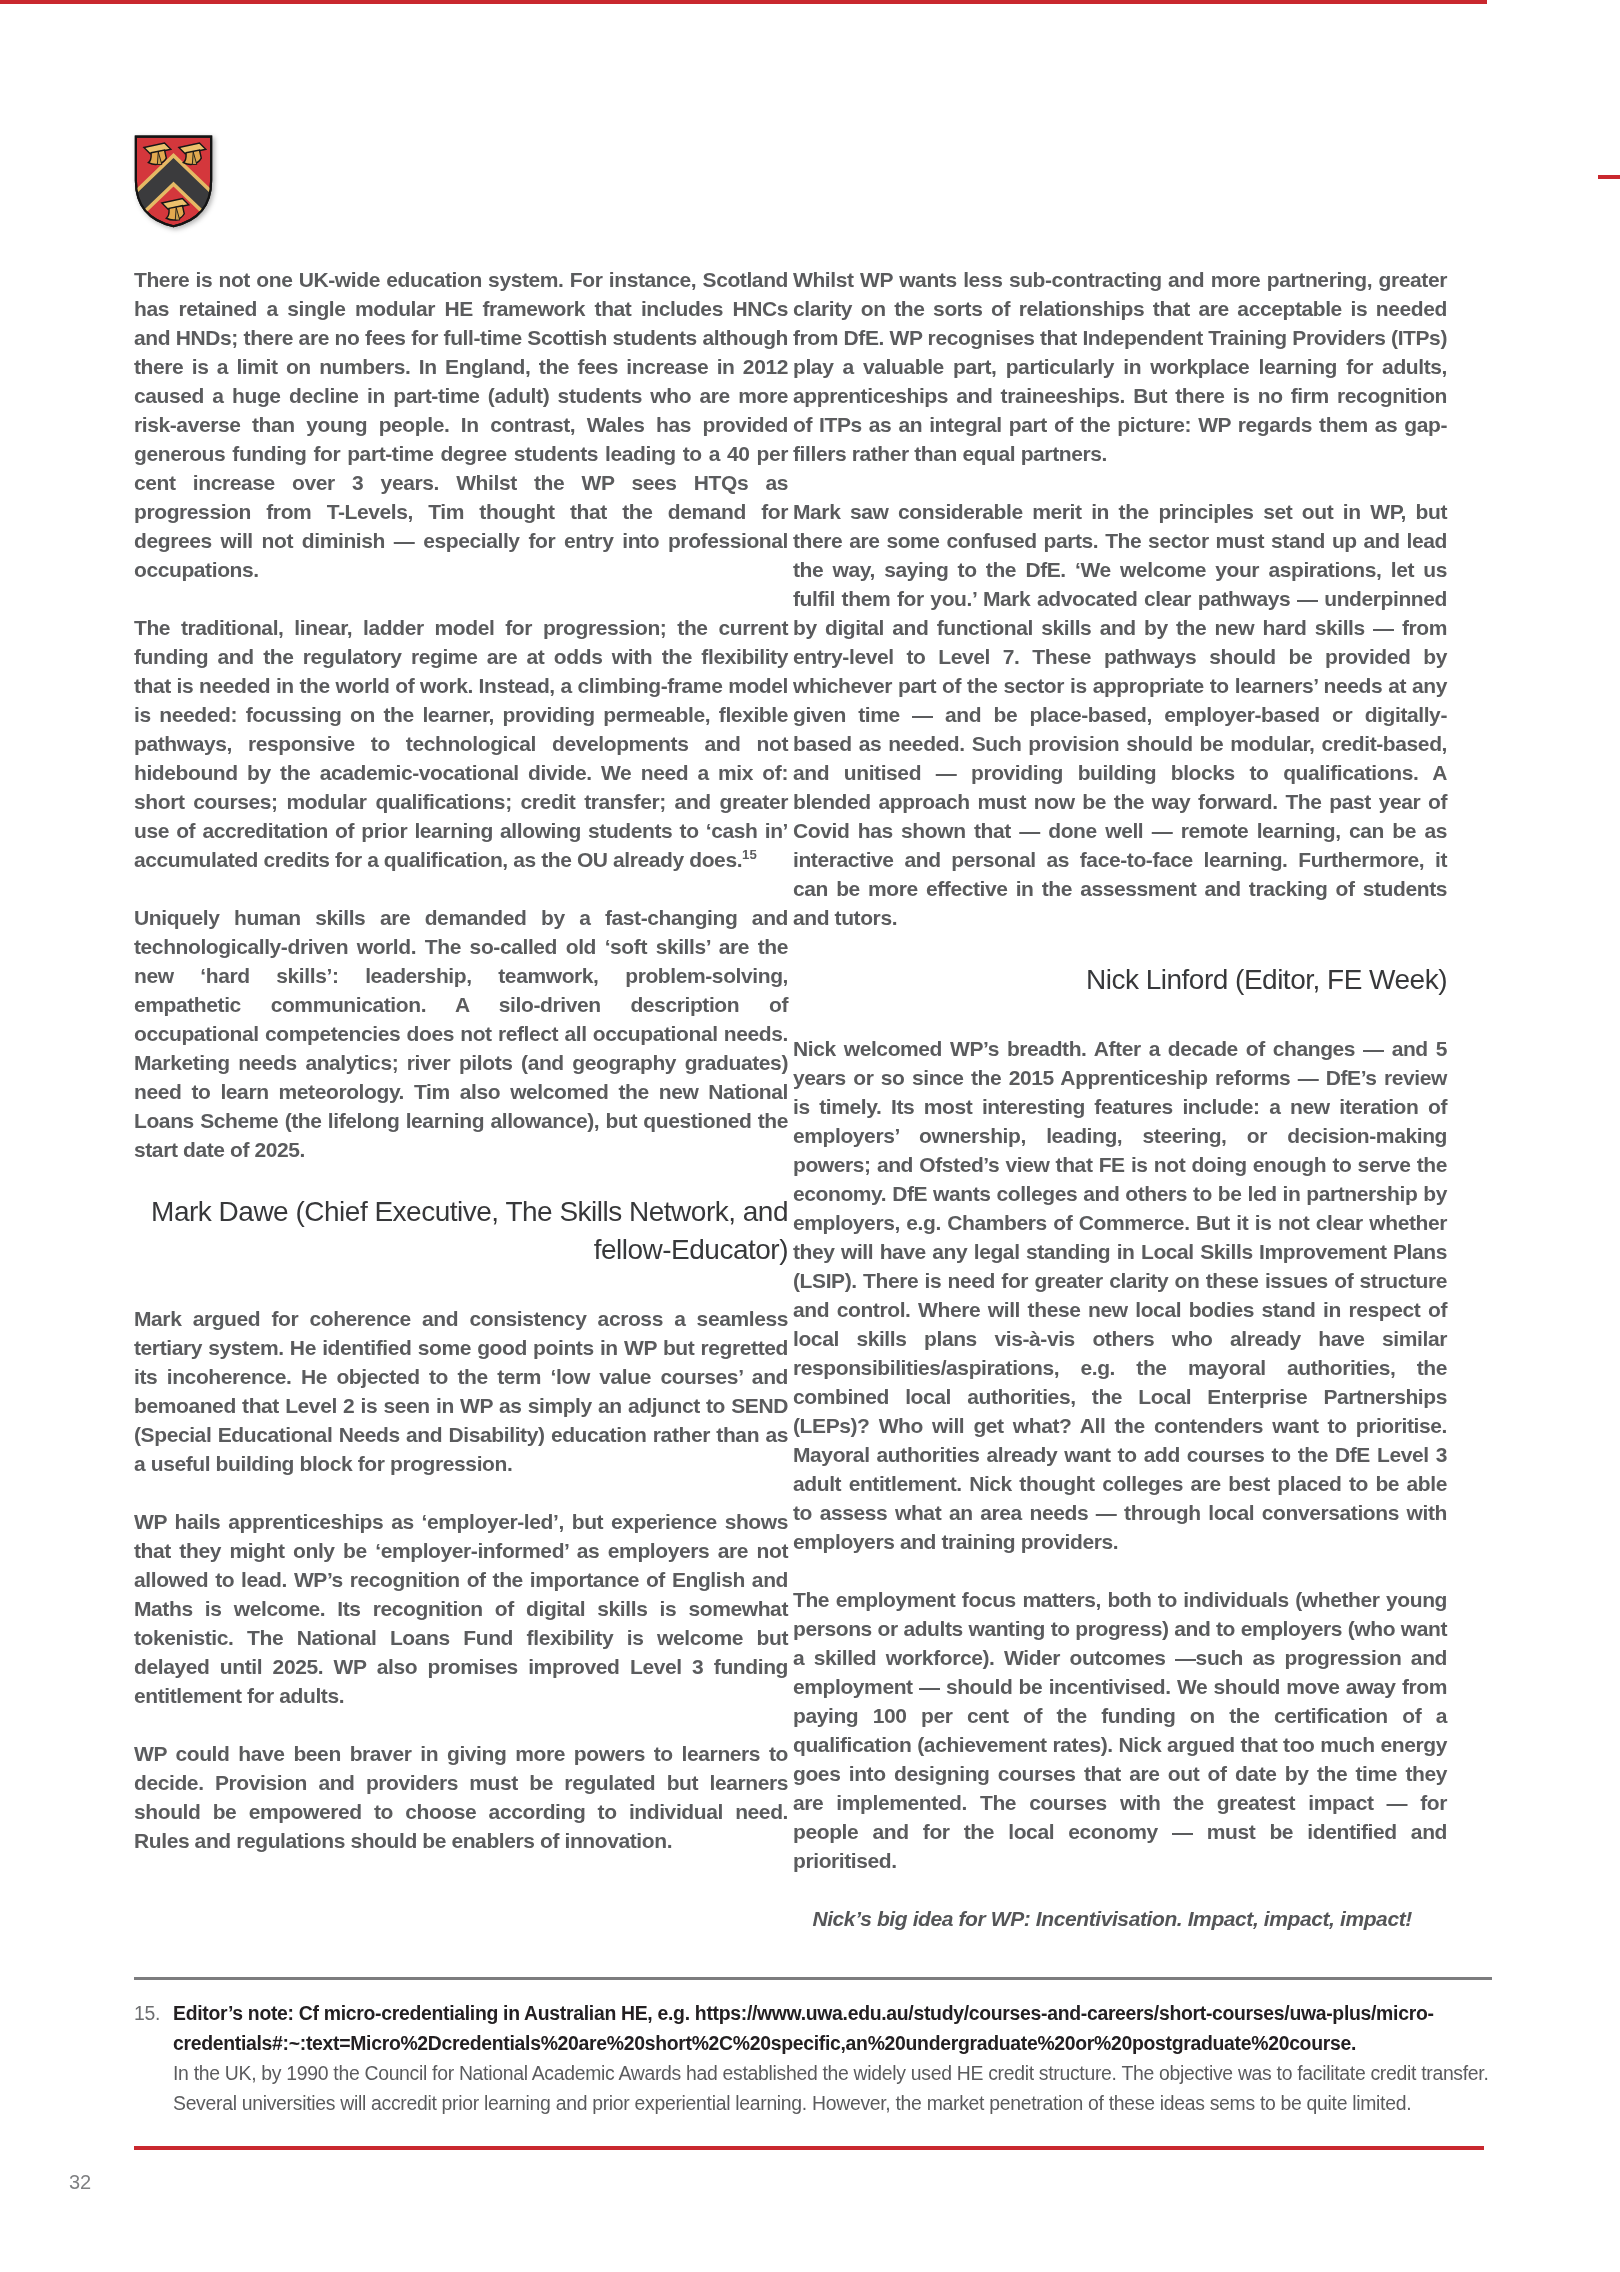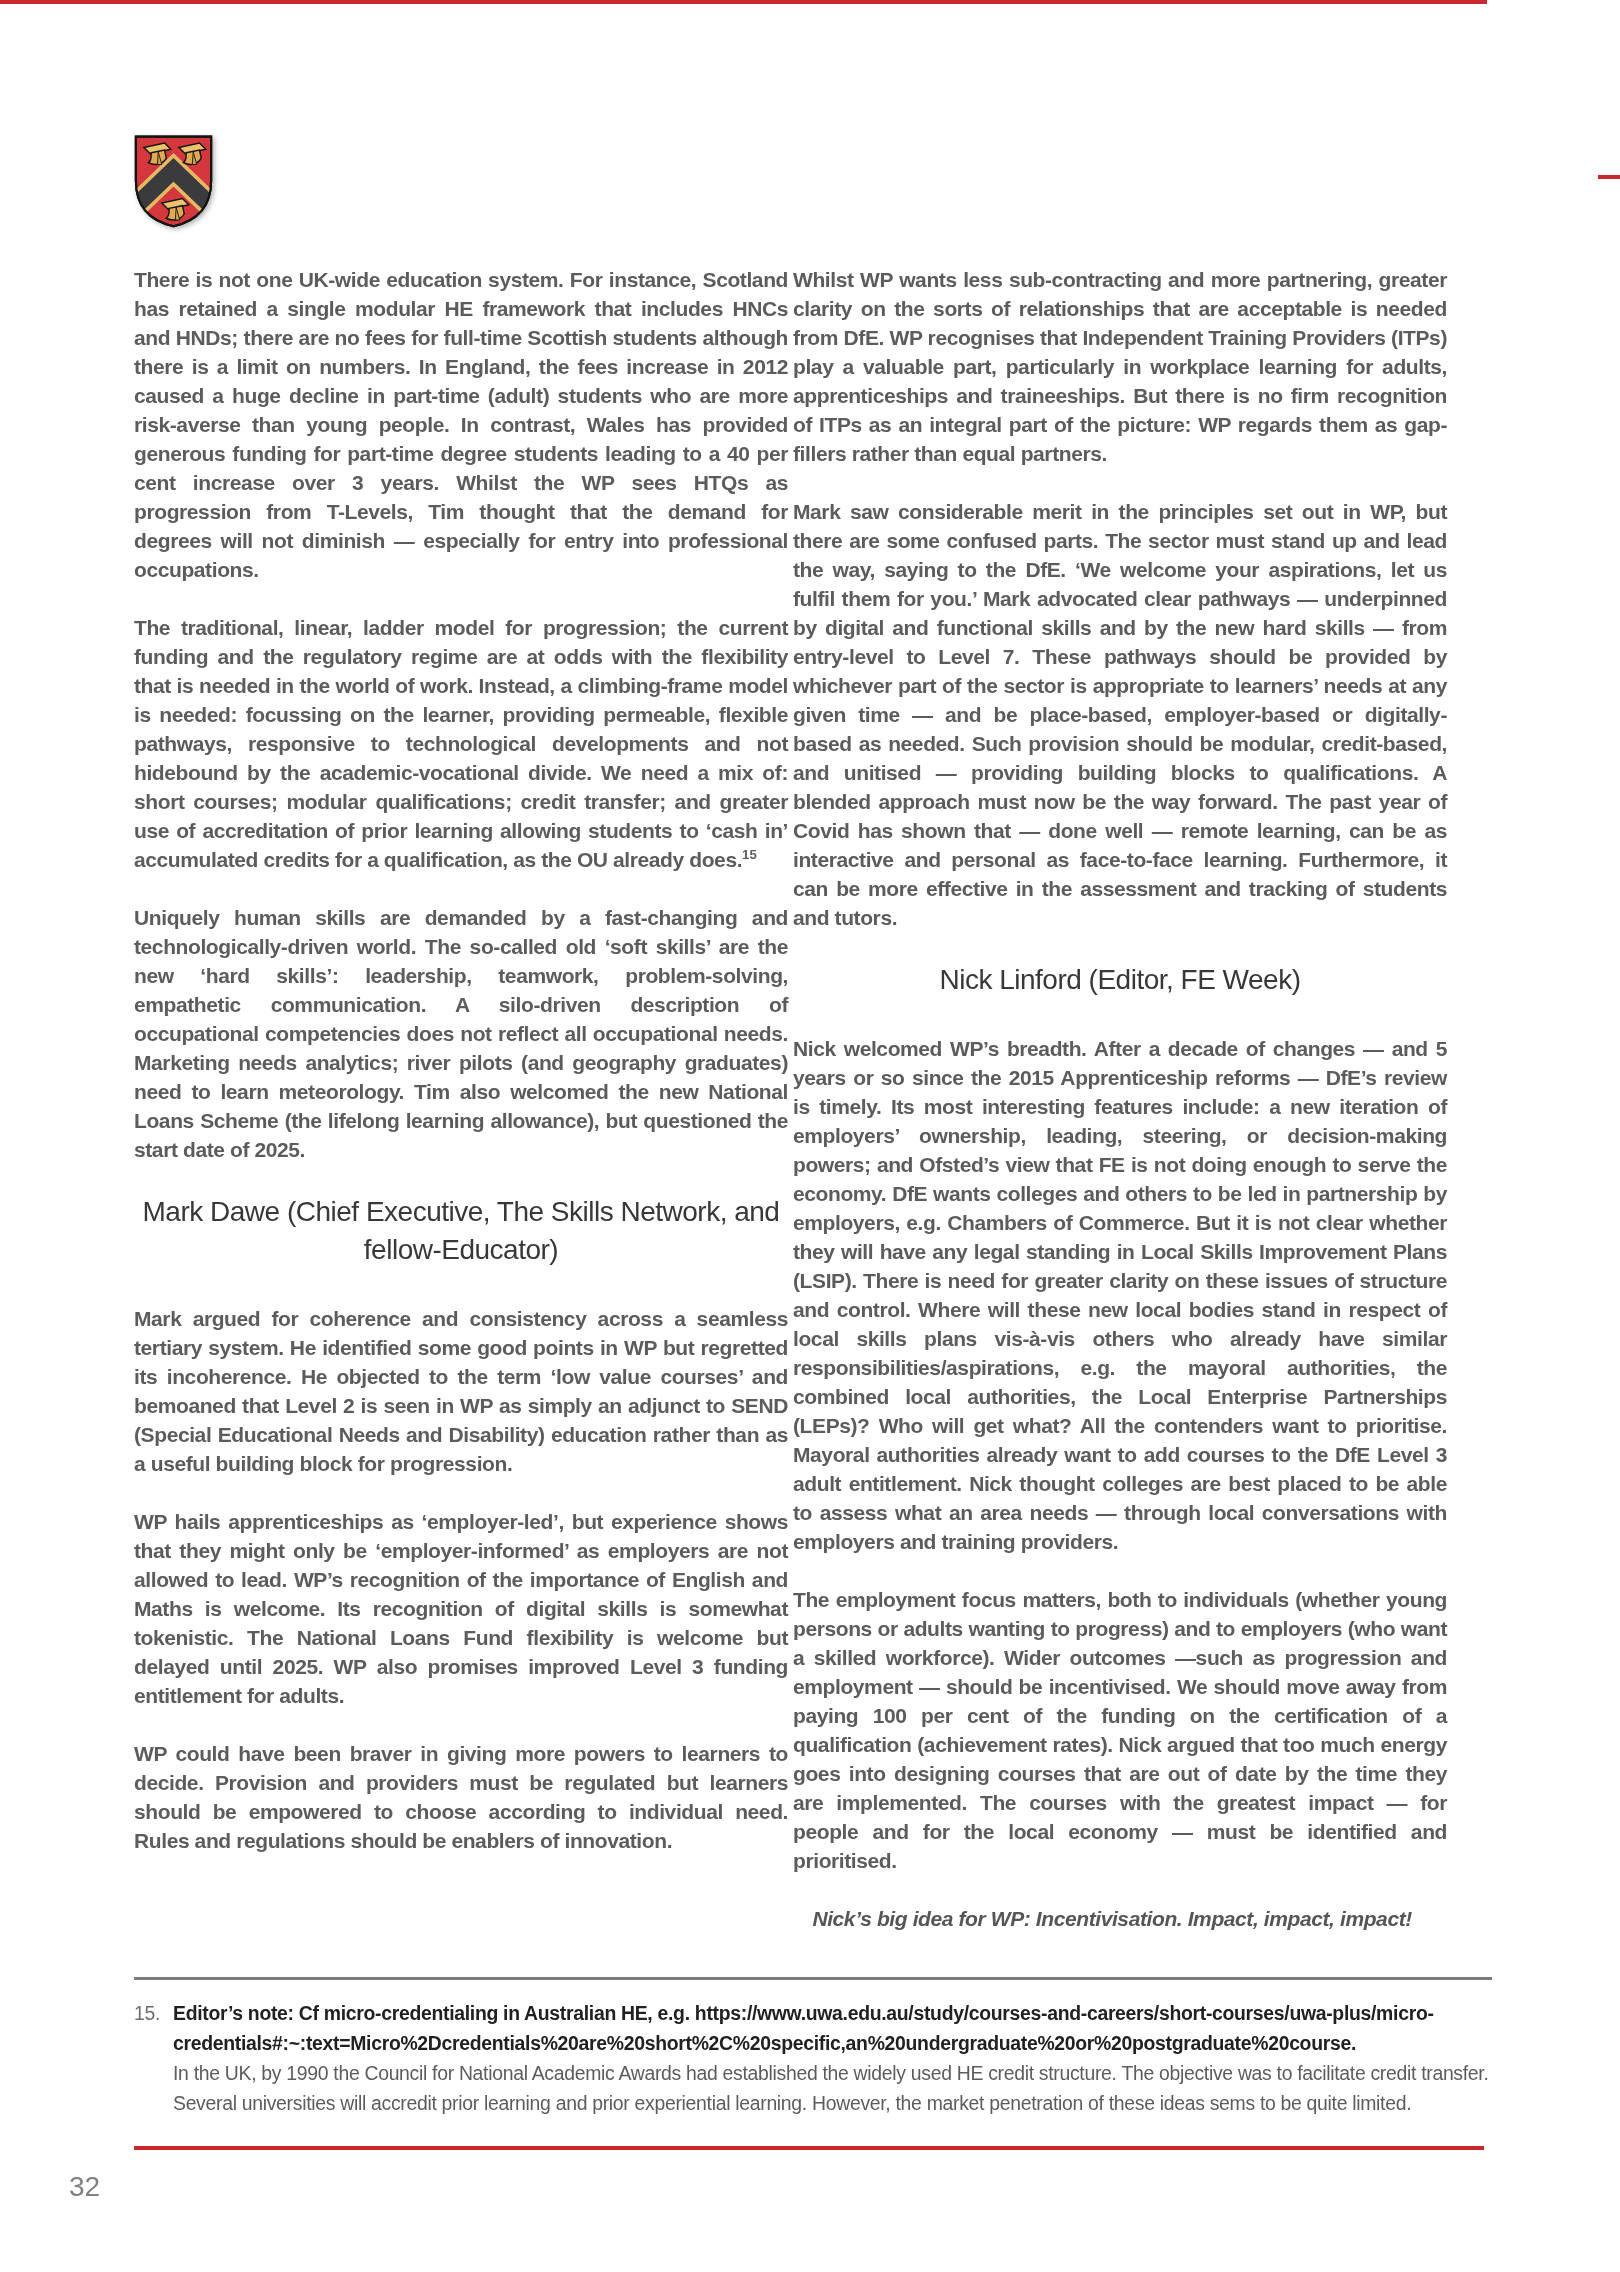--- a/index.html
+++ b/index.html
@@ -51,38 +51,38 @@
   .verdict {
     margin: 16px 0 14px 19.4px !important;
     font-style: italic;
     text-align: left;
     color: #555658;
   }
 
   h2.section-heading {
     font-size: 28px; line-height: 38px; letter-spacing: -0.5px;
     color: #37383a; font-weight: 400;
-    margin: 25px 0 35px 0; text-align: center;
+    margin: 25px 0 35px 0; text-align: right;
   }
 
   
   .footnotes {
     position: absolute; left: 134px; top: 1998px; width: 1376px;
     font-size: 19.4px; line-height: 30px; color: #5b5c5e;
   }
   .fn-marker {
     position: absolute; left: 0; top: 0; width: 35px;
     color: #6d6e70; letter-spacing: -0.3px;
   }
   .fn-line { margin-left: 39px; white-space: nowrap; letter-spacing: -0.3px; }
   .fn-bold { font-weight: 700; color: #232022; }
 
   .page-number {
     position: absolute; left: 69px; top: 2171px;
-    font-size: 28px; color: #7f8082;
+    font-size: 20px; color: #7f8082;
   }
 </style>
 </head>
 <body>
 
 <div class="page">
 
   <div class="rule-top"></div>
   <div class="rule-top-tick"></div>
 

